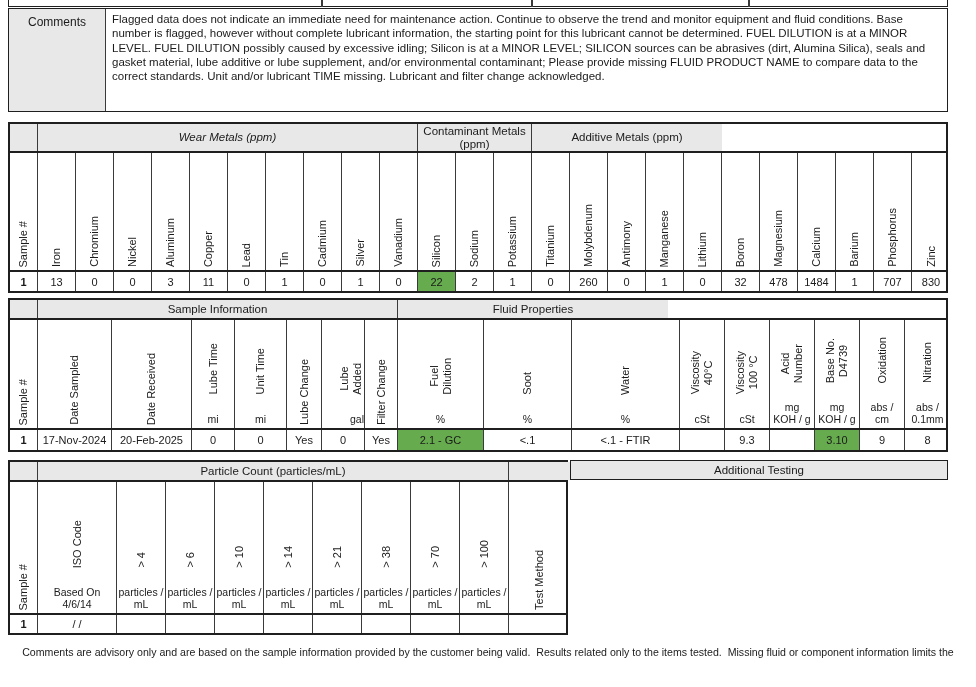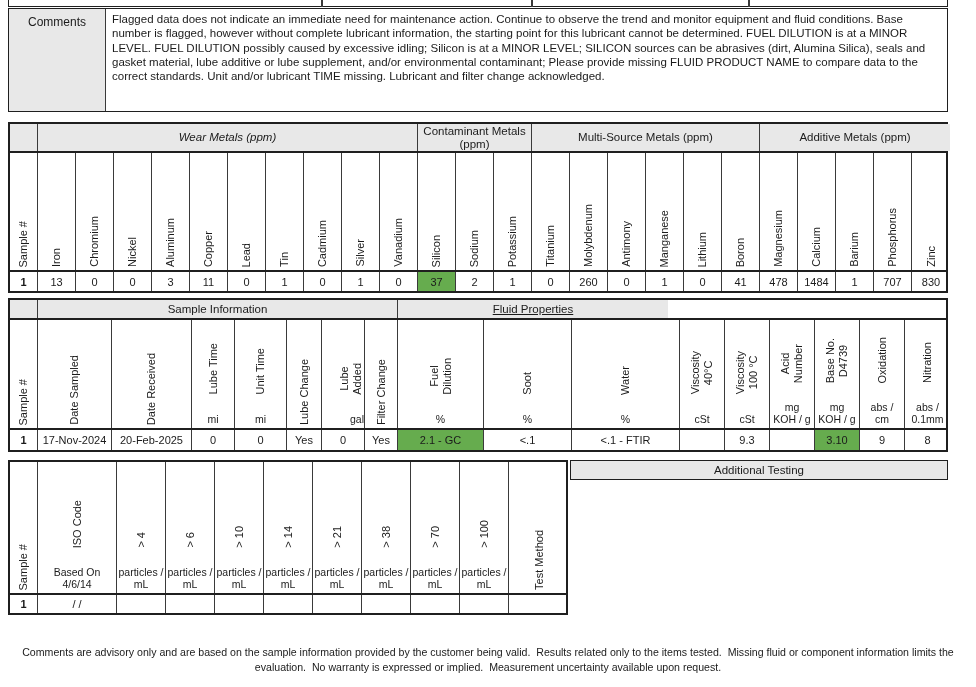--- a/index.html
+++ b/index.html
@@ -103,21 +103,20 @@
 <div class="comments">
   <div class="label-cell">Comments</div>
   <div class="text-cell">Flagged data does not indicate an immediate need for maintenance action. Continue to observe the trend and monitor equipment and fluid conditions. Base number is flagged, however without complete lubricant information, the starting point for this lubricant cannot be determined. FUEL DILUTION is at a MINOR LEVEL. FUEL DILUTION possibly caused by excessive idling; Silicon is at a MINOR LEVEL; SILICON sources can be abrasives (dirt, Alumina Silica), seals and gasket material, lube additive or lube supplement, and/or environmental contaminant; Please provide missing FLUID PRODUCT NAME to compare data to the correct standards. Unit and/or lubricant TIME missing. Lubricant and filter change acknowledged.</div>
 </div>
 
 <div class="rpt" id="metals-table">
     <div class="row group-row">
       <div class="cell gray" style="flex: 0 0 28px; width: 28px;"></div>
       <div class="cell gray group-label" style="flex: 0 0 380px; width: 380px; font-style: italic;">Wear Metals (ppm)</div>
       <div class="cell gray group-label" style="flex: 0 0 114px; width: 114px;">Contaminant Metals (ppm)</div>
-      <div class="cell gray group-label" style="flex: 0 0 228px; width: 228px;">Multi-Source Metals (ppm)</div>
       <div class="cell gray group-label" style="flex: 0 0 190px; width: 190px;">Additive Metals (ppm)</div>
     </div>
     <div class="row header-row">
       <div class="cell hcell" style="flex: 0 0 28px; width: 28px;">
         <span class="vlabel">Sample #</span>
       </div>
       <div class="cell hcell" style="flex: 0 0 38px; width: 38px;">
         <span class="vlabel">Iron</span>
       </div>
       <div class="cell hcell" style="flex: 0 0 38px; width: 38px;">
@@ -195,42 +194,42 @@
       <div class="cell dcell" style="flex: 0 0 38px; width: 38px;">13</div>
       <div class="cell dcell" style="flex: 0 0 38px; width: 38px;">0</div>
       <div class="cell dcell" style="flex: 0 0 38px; width: 38px;">0</div>
       <div class="cell dcell" style="flex: 0 0 38px; width: 38px;">3</div>
       <div class="cell dcell" style="flex: 0 0 38px; width: 38px;">11</div>
       <div class="cell dcell" style="flex: 0 0 38px; width: 38px;">0</div>
       <div class="cell dcell" style="flex: 0 0 38px; width: 38px;">1</div>
       <div class="cell dcell" style="flex: 0 0 38px; width: 38px;">0</div>
       <div class="cell dcell" style="flex: 0 0 38px; width: 38px;">1</div>
       <div class="cell dcell" style="flex: 0 0 38px; width: 38px;">0</div>
-      <div class="cell dcell" style="flex: 0 0 38px; width: 38px; background: rgb(102, 172, 78);">37</div>
+      <div class="cell dcell" style="flex: 0 0 38px; width: 38px; background: rgb(102, 172, 78);">22</div>
       <div class="cell dcell" style="flex: 0 0 38px; width: 38px;">2</div>
       <div class="cell dcell" style="flex: 0 0 38px; width: 38px;">1</div>
       <div class="cell dcell" style="flex: 0 0 38px; width: 38px;">0</div>
       <div class="cell dcell" style="flex: 0 0 38px; width: 38px;">260</div>
       <div class="cell dcell" style="flex: 0 0 38px; width: 38px;">0</div>
       <div class="cell dcell" style="flex: 0 0 38px; width: 38px;">1</div>
       <div class="cell dcell" style="flex: 0 0 38px; width: 38px;">0</div>
-      <div class="cell dcell" style="flex: 0 0 38px; width: 38px;">41</div>
+      <div class="cell dcell" style="flex: 0 0 38px; width: 38px;">32</div>
       <div class="cell dcell" style="flex: 0 0 38px; width: 38px;">478</div>
       <div class="cell dcell" style="flex: 0 0 38px; width: 38px;">1484</div>
       <div class="cell dcell" style="flex: 0 0 38px; width: 38px;">1</div>
       <div class="cell dcell" style="flex: 0 0 38px; width: 38px;">707</div>
       <div class="cell dcell" style="flex: 0 0 38px; width: 38px;">830</div>
     </div>
   </div>
 
 <div class="rpt" id="sample-table">
     <div class="row group-row">
       <div class="cell gray" style="flex: 0 0 28px; width: 28px;"></div>
       <div class="cell gray group-label" style="flex: 0 0 360px; width: 360px;">Sample Information</div>
-      <div class="cell gray group-label" style="flex: 0 0 270px; width: 270px; text-decoration: underline;">Fluid Properties</div>
+      <div class="cell gray group-label" style="flex: 0 0 270px; width: 270px;">Fluid Properties</div>
     </div>
     <div class="row header-row">
       <div class="cell hcell" style="flex: 0 0 28px; width: 28px;">
         <span class="vlabel">Sample #</span>
       </div>
       <div class="cell hcell" style="flex: 0 0 74px; width: 74px;">
         <span class="vlabel">Date Sampled</span>
       </div>
       <div class="cell hcell" style="flex: 0 0 80px; width: 80px;">
         <span class="vlabel">Date  Received</span>
@@ -315,20 +314,25 @@
       <div class="cell dcell" style="flex: 0 0 45px; width: 45px;"></div>
       <div class="cell dcell" style="flex: 0 0 45px; width: 45px;">9.3</div>
       <div class="cell dcell" style="flex: 0 0 45px; width: 45px;"></div>
       <div class="cell dcell" style="flex: 0 0 45px; width: 45px; background: rgb(102, 172, 78);">3.10</div>
       <div class="cell dcell" style="flex: 0 0 45px; width: 45px;">9</div>
       <div class="cell dcell" style="flex: 0 0 45px; width: 45px;">8</div>
     </div>
   </div>
 
 <div class="rpt" id="particle-table">
+    <div class="row group-row">
+      <div class="cell gray" style="flex: 0 0 28px; width: 28px;"></div>
+      <div class="cell gray group-label" style="flex: 0 0 471px; width: 471px;">Particle Count (particles/mL)</div>
+      <div class="cell gray group-label" style="flex: 0 0 61px; width: 61px;"></div>
+    </div>
     <div class="row header-row">
       <div class="cell hcell" style="flex: 0 0 28px; width: 28px;">
         <span class="vlabel">Sample #</span>
       </div>
       <div class="cell hcell" style="flex: 0 0 79px; width: 79px;">
         <span class="vlabel">ISO Code</span>
         <div class="unit">Based On
 4/6/14</div>
       </div>
       <div class="cell hcell" style="flex: 0 0 49px; width: 49px;">
@@ -387,14 +391,13 @@
       <div class="cell dcell" style="flex: 0 0 49px; width: 49px;"></div>
       <div class="cell dcell" style="flex: 0 0 49px; width: 49px;"></div>
       <div class="cell dcell" style="flex: 0 0 61px; width: 61px;"></div>
     </div>
   </div>
 
 <div class="additional-band">Additional Testing</div>
 
 <div class="footer">
   <div>Comments are advisory only and are based on the sample information provided by the customer being valid.  Results related only to the items tested.  Missing fluid or component information limits the</div>
-  <div>evaluation.  No warranty is expressed or implied.  Measurement uncertainty available upon request.</div>
 </div>
 
 </body></html>

